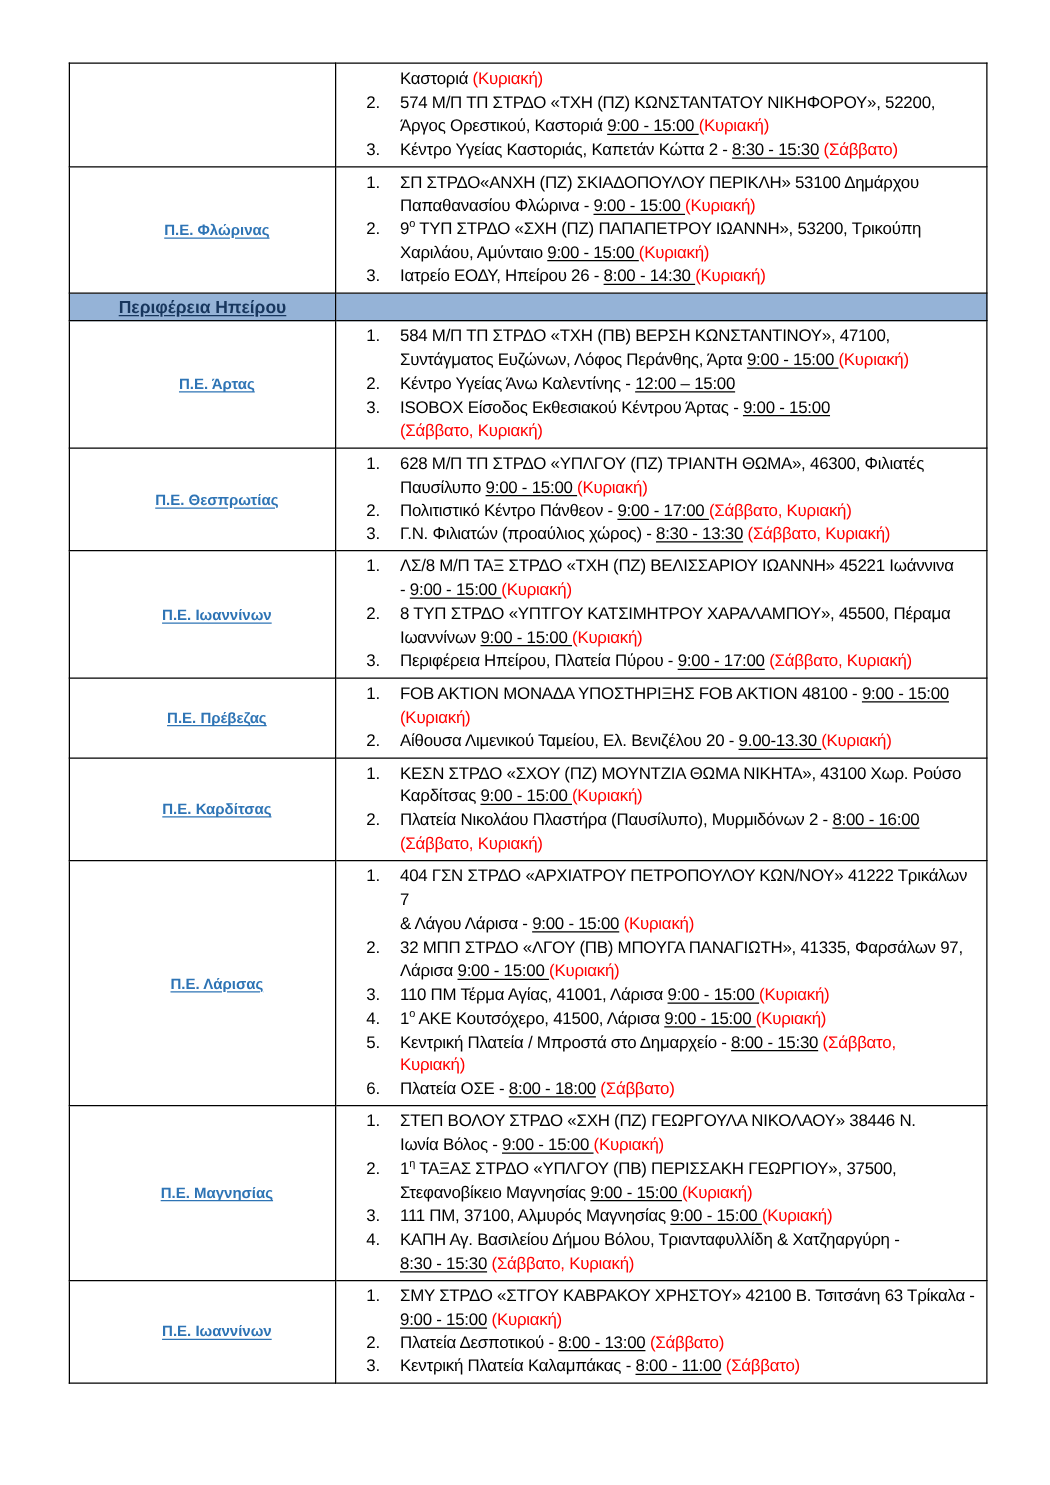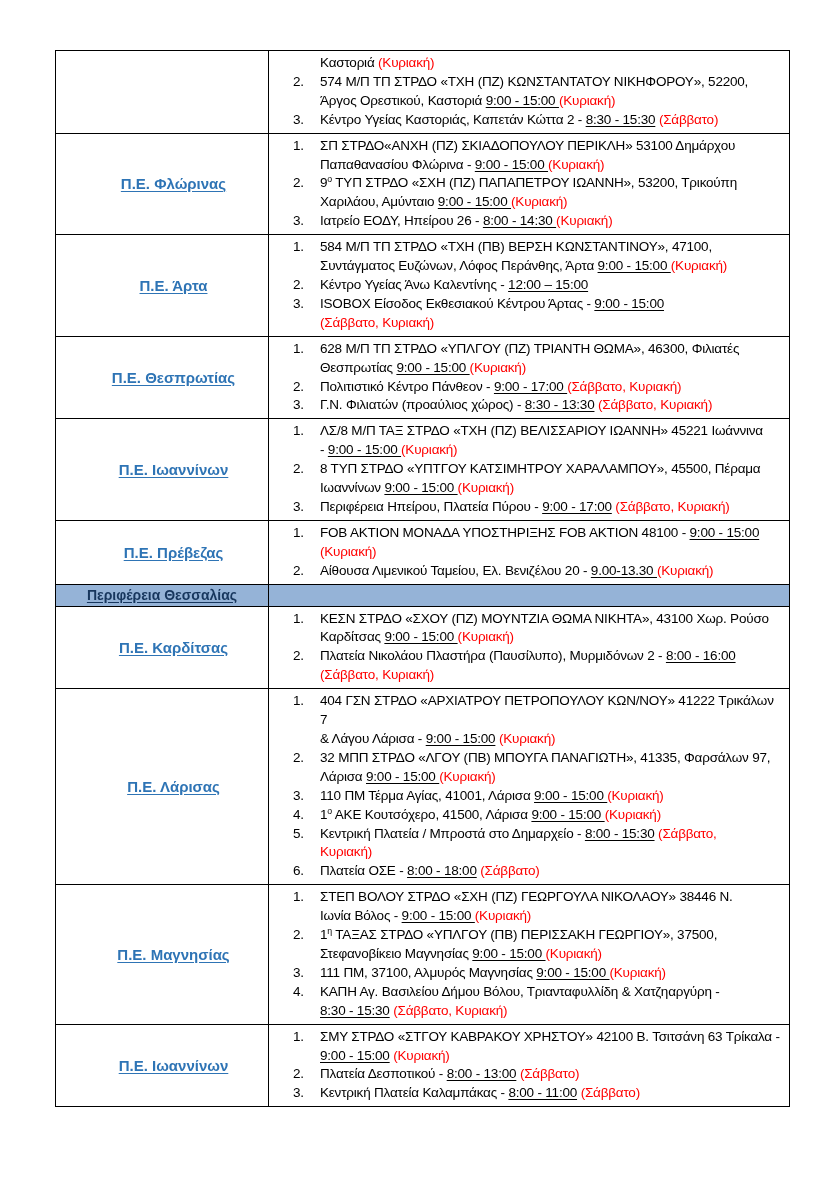--- a/index.html
+++ b/index.html
@@ -10,21 +10,21 @@
   }
   .page{position:relative;width:840px;height:1188px;overflow:hidden;}
   table.loc{
     position:absolute;left:55px;top:50px;width:734px;
     border-collapse:collapse;table-layout:fixed;
   }
   table.loc td{border:1.5px solid #000000;vertical-align:middle;padding-left:24px;}
   col.c1{width:213px;}
   col.c2{width:521px;}
   td.label-cell{
-    text-align:center;font-weight:700;font-size:15px;
+    text-align:center;font-weight:700;font-size:12px;
     color:#2E74B5;
   }
   td.label-cell .lbl{text-decoration:underline;text-underline-offset:2px;}
   tr.section td{
     background:#95B3D7;color:#17365D;font-weight:700;font-size:14px;
     line-height:16px;padding:2px 0 3px 0;text-align:center;
   }
   tr.section td .lbl{text-decoration:underline;text-underline-offset:2px;}
   td.items-cell{
     padding:3px 6px 3px 12px;font-size:13.5px;line-height:18.9px;
@@ -74,43 +74,47 @@
             <div class="item">
               <span class="num">2.</span>
               <span class="txt"><span>9</span><sup>ο</sup><span> ΤΥΠ ΣΤΡΔΟ «ΣΧΗ (ΠΖ) ΠΑΠΑΠΕΤΡΟΥ ΙΩΑΝΝΗ», 53200, Τρικούπη</span><br><span>Χαριλάου, Αμύνταιο </span><span class="u">9:00 - 15:00 </span><span class="r">(Κυριακή)</span></span>
             </div>
             <div class="item">
               <span class="num">3.</span>
               <span class="txt"><span>Ιατρείο ΕΟΔΥ, Ηπείρου 26 - </span><span class="u">8:00 - 14:30 </span><span class="r">(Κυριακή)</span></span>
             </div>
           </td>
         </tr>
-        <tr>
-          <td class="label-cell"><span class="lbl">Π.Ε. Άρτα</span></td>
+        <tr class="section">
+          <td><span class="lbl">Περιφέρεια Ηπείρου</span></td>
+          <td></td>
+        </tr>
+        <tr>
+          <td class="label-cell"><span class="lbl">Π.Ε. Άρτας</span></td>
           <td class="items-cell">
             <div class="item">
               <span class="num">1.</span>
               <span class="txt"><span>584 Μ/Π ΤΠ ΣΤΡΔΟ «ΤΧΗ (ΠΒ) ΒΕΡΣΗ ΚΩΝΣΤΑΝΤΙΝΟΥ», 47100,</span><br><span>Συντάγματος Ευζώνων, Λόφος Περάνθης, Άρτα </span><span class="u">9:00 - 15:00 </span><span class="r">(Κυριακή)</span></span>
             </div>
             <div class="item">
               <span class="num">2.</span>
               <span class="txt"><span>Κέντρο Υγείας Άνω Καλεντίνης - </span><span class="u">12:00 – 15:00</span></span>
             </div>
             <div class="item">
               <span class="num">3.</span>
               <span class="txt"><span>ISOBOX Είσοδος Εκθεσιακού Κέντρου Άρτας - </span><span class="u">9:00 - 15:00</span><br><span class="r">(Σάββατο, Κυριακή)</span></span>
             </div>
           </td>
         </tr>
         <tr>
           <td class="label-cell"><span class="lbl">Π.Ε. Θεσπρωτίας</span></td>
           <td class="items-cell">
             <div class="item">
               <span class="num">1.</span>
-              <span class="txt"><span>628 Μ/Π ΤΠ ΣΤΡΔΟ «ΥΠΛΓΟΥ (ΠΖ) ΤΡΙΑΝΤΗ ΘΩΜΑ», 46300, Φιλιατές</span><br><span>Θεσπρωτίας </span><span class="u">9:00 - 15:00 </span><span class="r">(Κυριακή)</span></span>
+              <span class="txt"><span>628 Μ/Π ΤΠ ΣΤΡΔΟ «ΥΠΛΓΟΥ (ΠΖ) ΤΡΙΑΝΤΗ ΘΩΜΑ», 46300, Φιλιατές</span><br><span>Παυσίλυπο </span><span class="u">9:00 - 15:00 </span><span class="r">(Κυριακή)</span></span>
             </div>
             <div class="item">
               <span class="num">2.</span>
               <span class="txt"><span>Πολιτιστικό Κέντρο Πάνθεον - </span><span class="u">9:00 - 17:00 </span><span class="r">(Σάββατο, Κυριακή)</span></span>
             </div>
             <div class="item">
               <span class="num">3.</span>
               <span class="txt"><span>Γ.Ν. Φιλιατών (προαύλιος χώρος) - </span><span class="u">8:30 - 13:30</span><span> </span><span class="r">(Σάββατο, Κυριακή)</span></span>
             </div>
           </td>
@@ -137,24 +141,20 @@
           <td class="items-cell">
             <div class="item">
               <span class="num">1.</span>
               <span class="txt"><span>FOB AKTION ΜΟΝΑΔΑ ΥΠΟΣΤΗΡΙΞΗΣ FOB AKTION 48100 - </span><span class="u">9:00 - 15:00</span><br><span class="r">(Κυριακή)</span></span>
             </div>
             <div class="item">
               <span class="num">2.</span>
               <span class="txt"><span>Αίθουσα Λιμενικού Ταμείου, Ελ. Βενιζέλου 20 - </span><span class="u">9.00-13.30 </span><span class="r">(Κυριακή)</span></span>
             </div>
           </td>
-        </tr>
-        <tr class="section">
-          <td><span class="lbl">Περιφέρεια Θεσσαλίας</span></td>
-          <td></td>
         </tr>
         <tr>
           <td class="label-cell"><span class="lbl">Π.Ε. Καρδίτσας</span></td>
           <td class="items-cell">
             <div class="item">
               <span class="num">1.</span>
               <span class="txt"><span>ΚΕΣΝ ΣΤΡΔΟ «ΣΧΟΥ (ΠΖ) ΜΟΥΝΤΖΙΑ ΘΩΜΑ ΝΙΚΗΤΑ», 43100 Χωρ. Ρούσο</span><br><span>Καρδίτσας </span><span class="u">9:00 - 15:00 </span><span class="r">(Κυριακή)</span></span>
             </div>
             <div class="item">
               <span class="num">2.</span>

